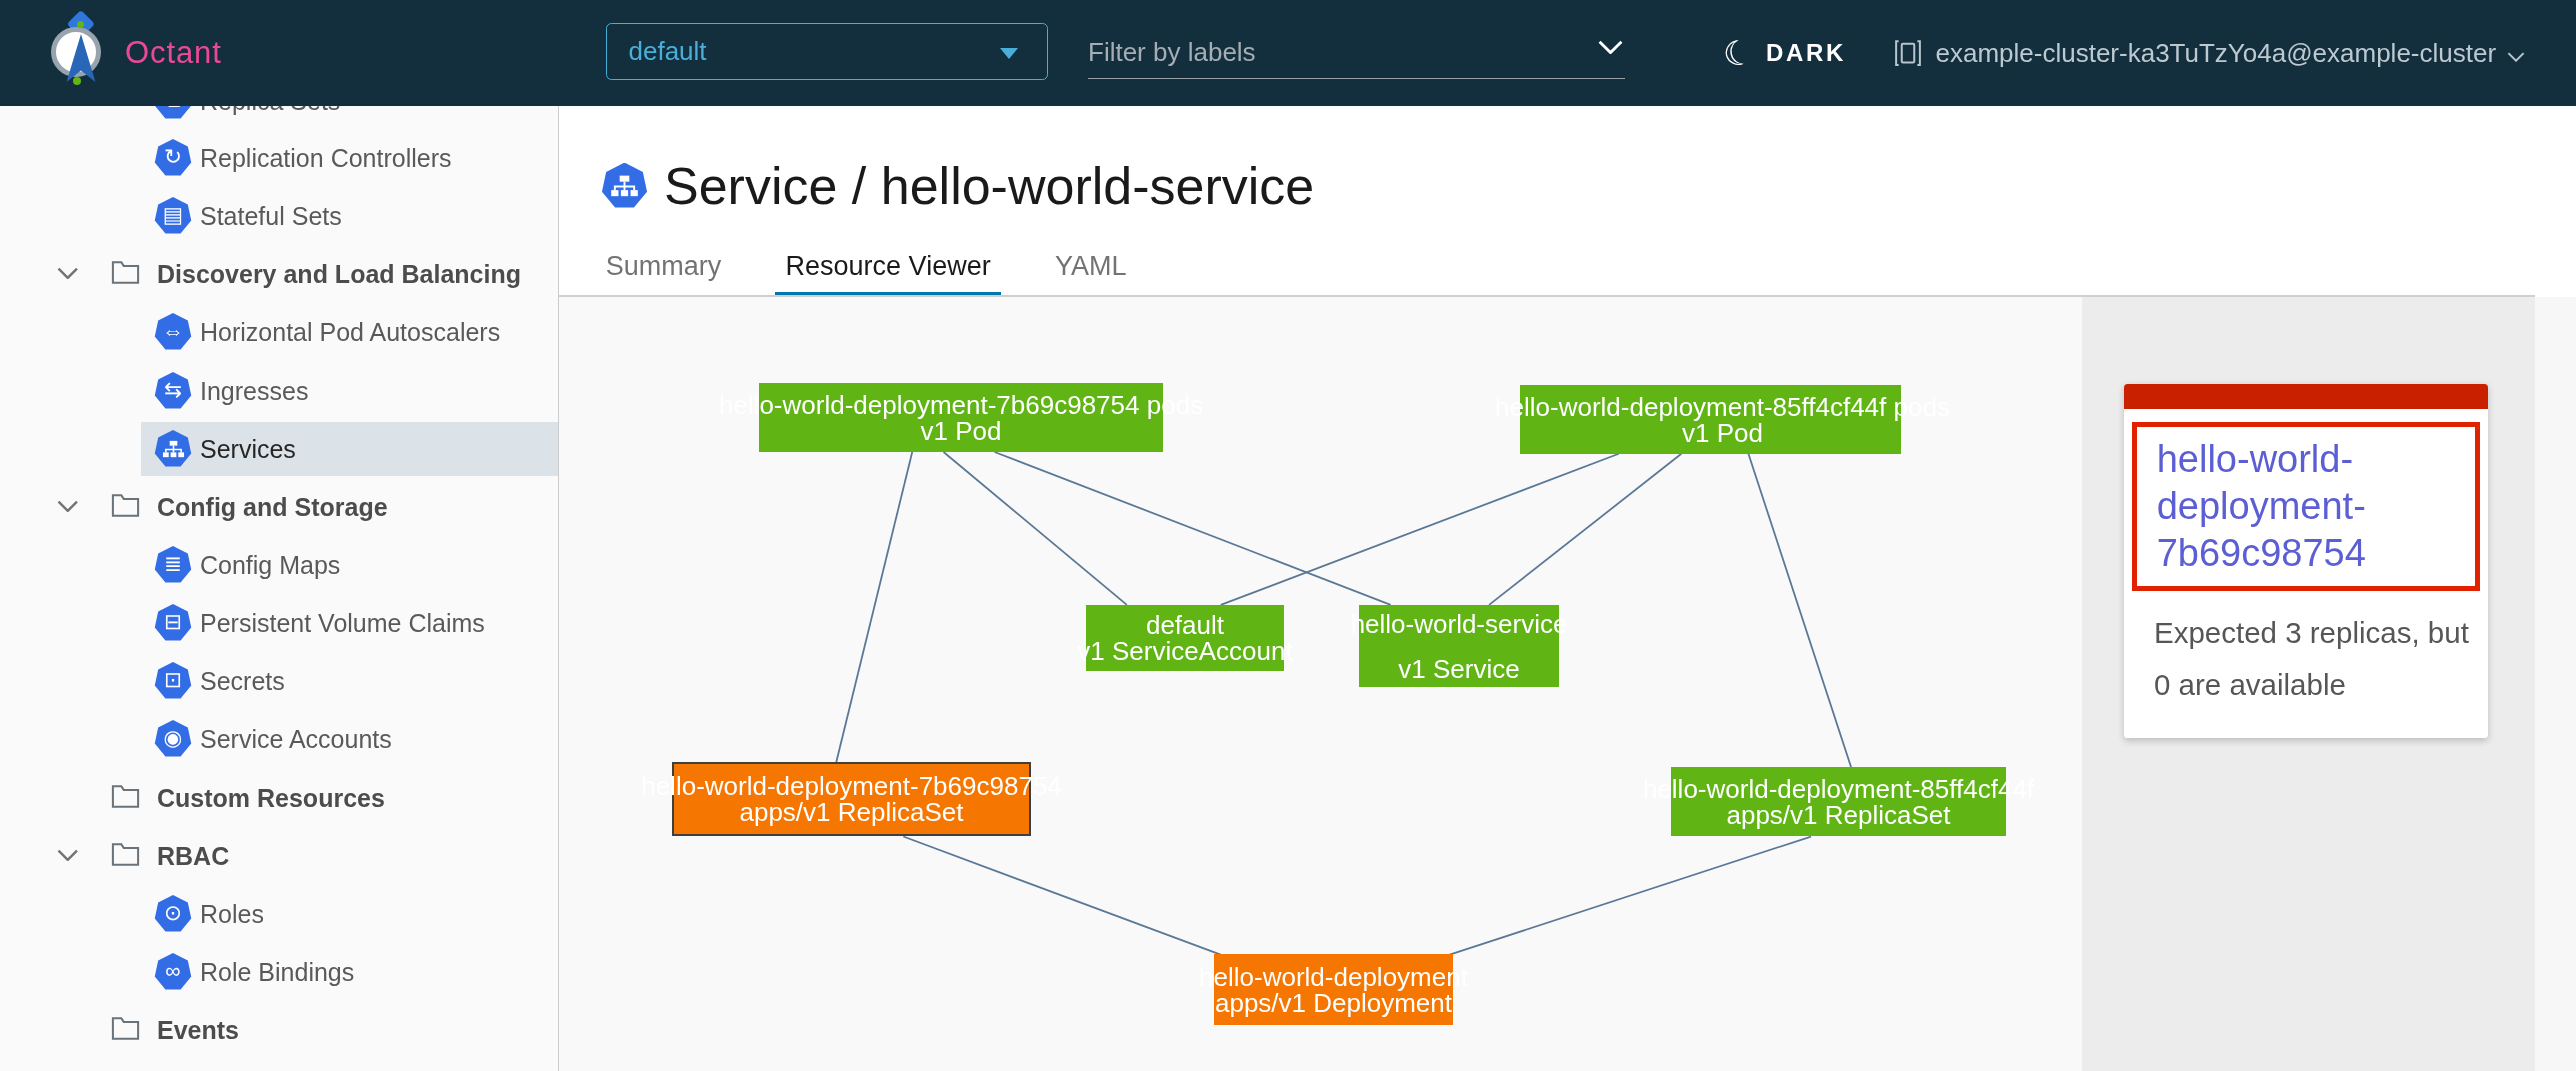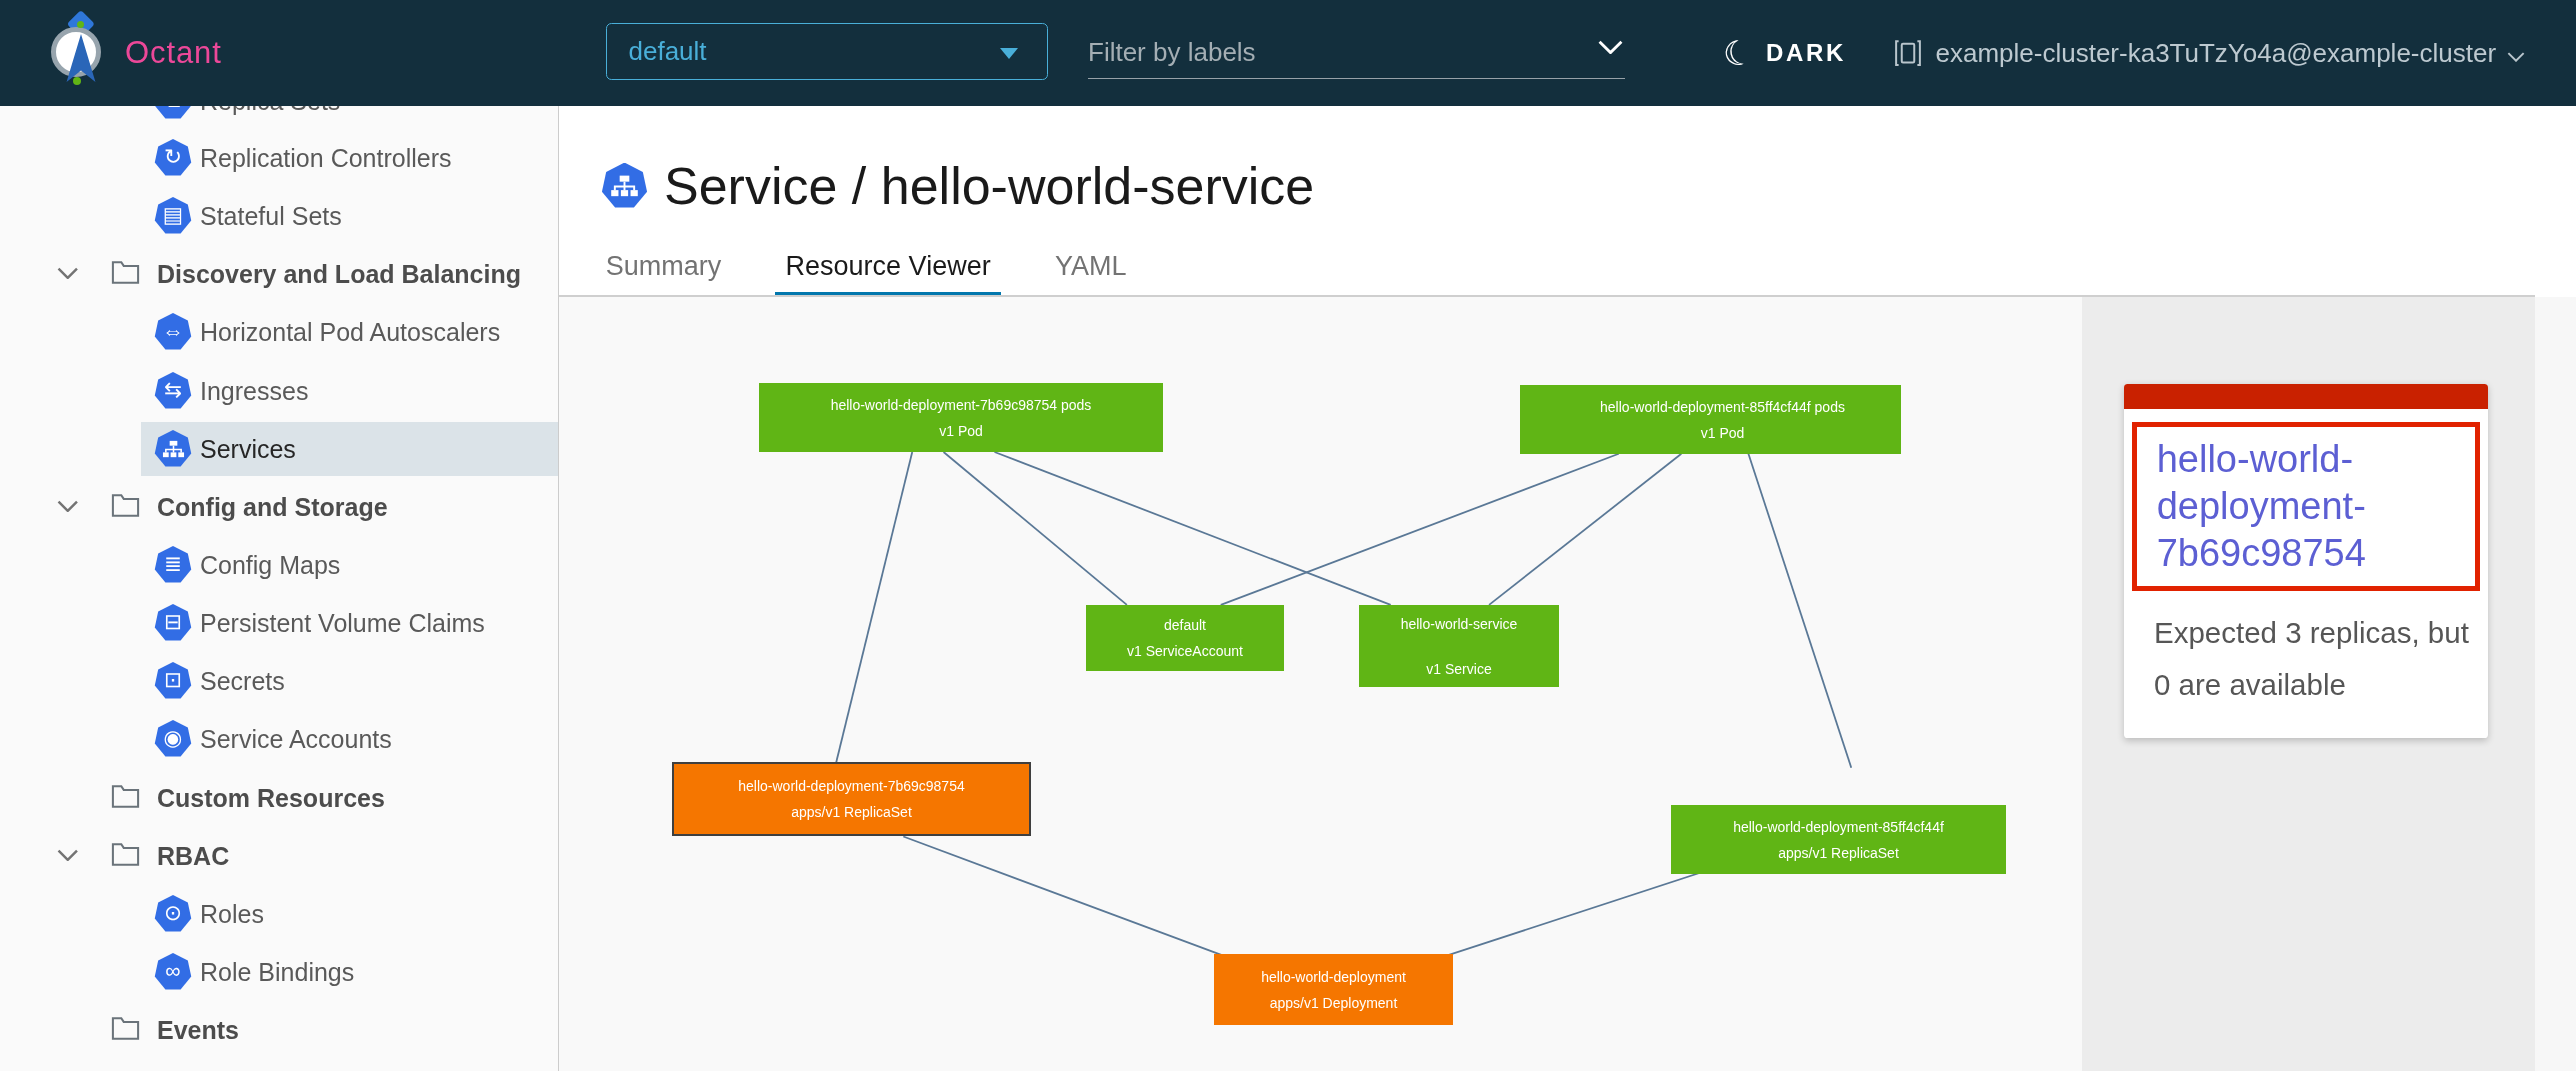--- a/index.html
+++ b/index.html
@@ -53,21 +53,21 @@
   .page-title { margin-left:16px; font-size:52px; font-weight:300; color:#1a1a1a; white-space:nowrap; }
   .tabs { position:absolute; left:36px; bottom:0; white-space:nowrap; }
   .tab { display:inline-block; padding:10.7px 10.7px 15px; margin-right:39px; font-size:27px; color:#737373; cursor:pointer; }
   .tab.active { color:#1a1a1a; border-bottom:5.4px solid #0277ad; padding-bottom:9.8px; }
 
   .divider { position:absolute; left:559px; top:295px; width:1976px; height:1.8px; background:#cfcfcf; }
 
   
   .graph { position:absolute; left:559px; top:297px; width:1523px; height:775px; background:#f9f9f9; }
   .edges { position:absolute; left:0; top:0; }
-  .node { position:absolute; display:flex; flex-direction:column; align-items:center; justify-content:center; color:#ffffff; font-size:14px; line-height:26px; text-align:center; cursor:pointer; white-space:nowrap; }
+  .node { position:absolute; display:flex; flex-direction:column; align-items:center; justify-content:center; color:#ffffff; font-size:26px; line-height:26px; text-align:center; cursor:pointer; white-space:nowrap; }
   .node.green { background:#60b515; }
   .node.orange { background:#f57600; }
   .node.sel { border:2.7px solid #3f3f3f; }
 
   
   .panel { position:absolute; left:2082px; top:297px; width:453px; height:775px; background:#ececec; }
   .right-strip { position:absolute; left:2535px; top:297px; width:41px; height:775px; background:#f7f7f7; }
   .panel-card { position:absolute; left:42px; top:87px; width:364px; background:#ffffff; border-radius:3.6px; box-shadow:0 2.7px 7.2px rgba(0,0,0,0.2); overflow:hidden; }
   .card-statusbar { width:100%; height:25px; background:#c92100; }
   .card-errorbox { margin:12.5px 8px 0 8px; border:5.4px solid #e12200; padding:9px 9px 9px 19.7px; }
@@ -333,21 +333,21 @@
     <div class="node green" style="left:800px; top:308px; width:200px; height:82px;gap:19px;">
       <span>hello-world-service</span>
       <span>v1 Service</span>
     </div>
 
     <div class="node orange sel" style="left:113px; top:465px; width:359px; height:74px;">
       <span>hello-world-deployment-7b69c98754</span>
       <span>apps/v1 ReplicaSet</span>
     </div>
 
-    <div class="node green" style="left:1112px; top:470px; width:335px; height:69px;margin-top:38px;">
+    <div class="node green" style="left:1112px; top:470px; width:335px; height:69px;">
       <span>hello-world-deployment-85ff4cf44f</span>
       <span>apps/v1 ReplicaSet</span>
     </div>
 
     <div class="node orange" style="left:655px; top:657px; width:239px; height:71px;">
       <span>hello-world-deployment</span>
       <span>apps/v1 Deployment</span>
     </div>
   </div>
 

